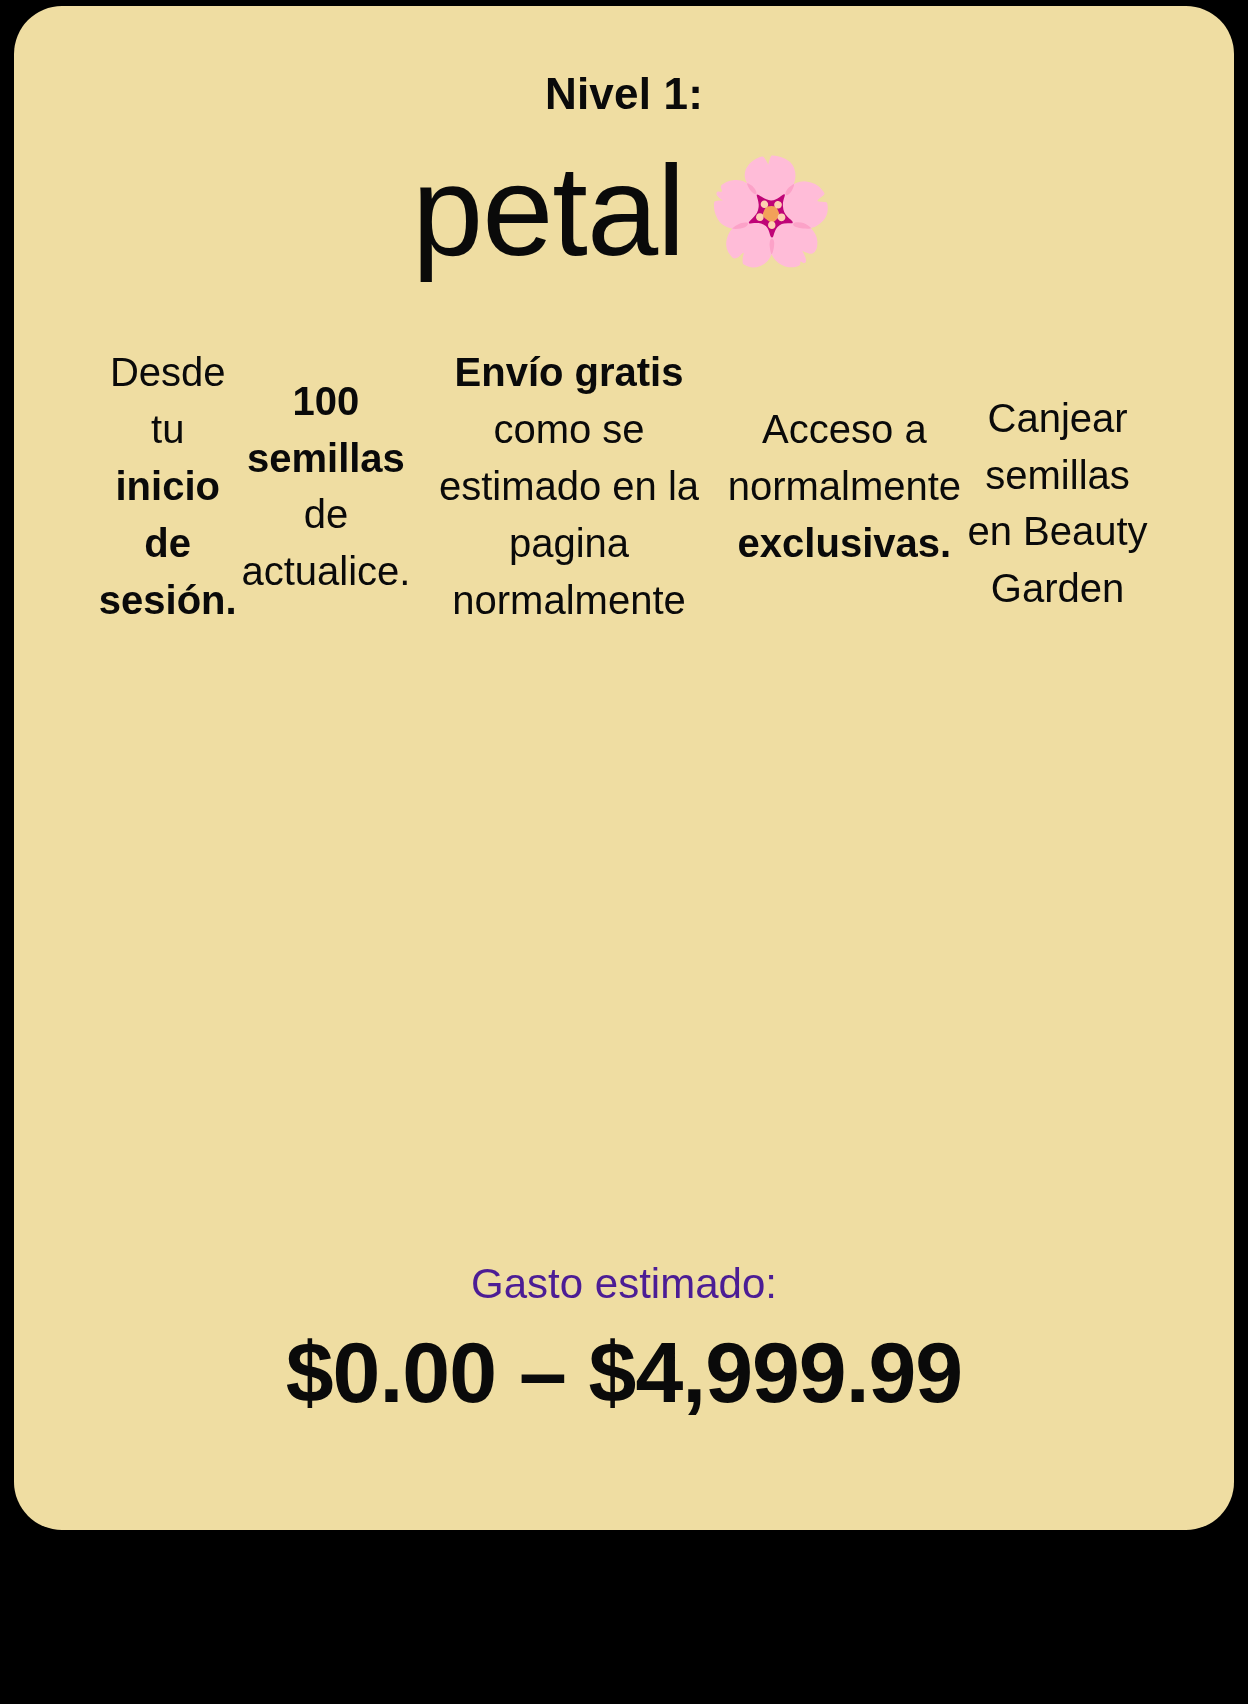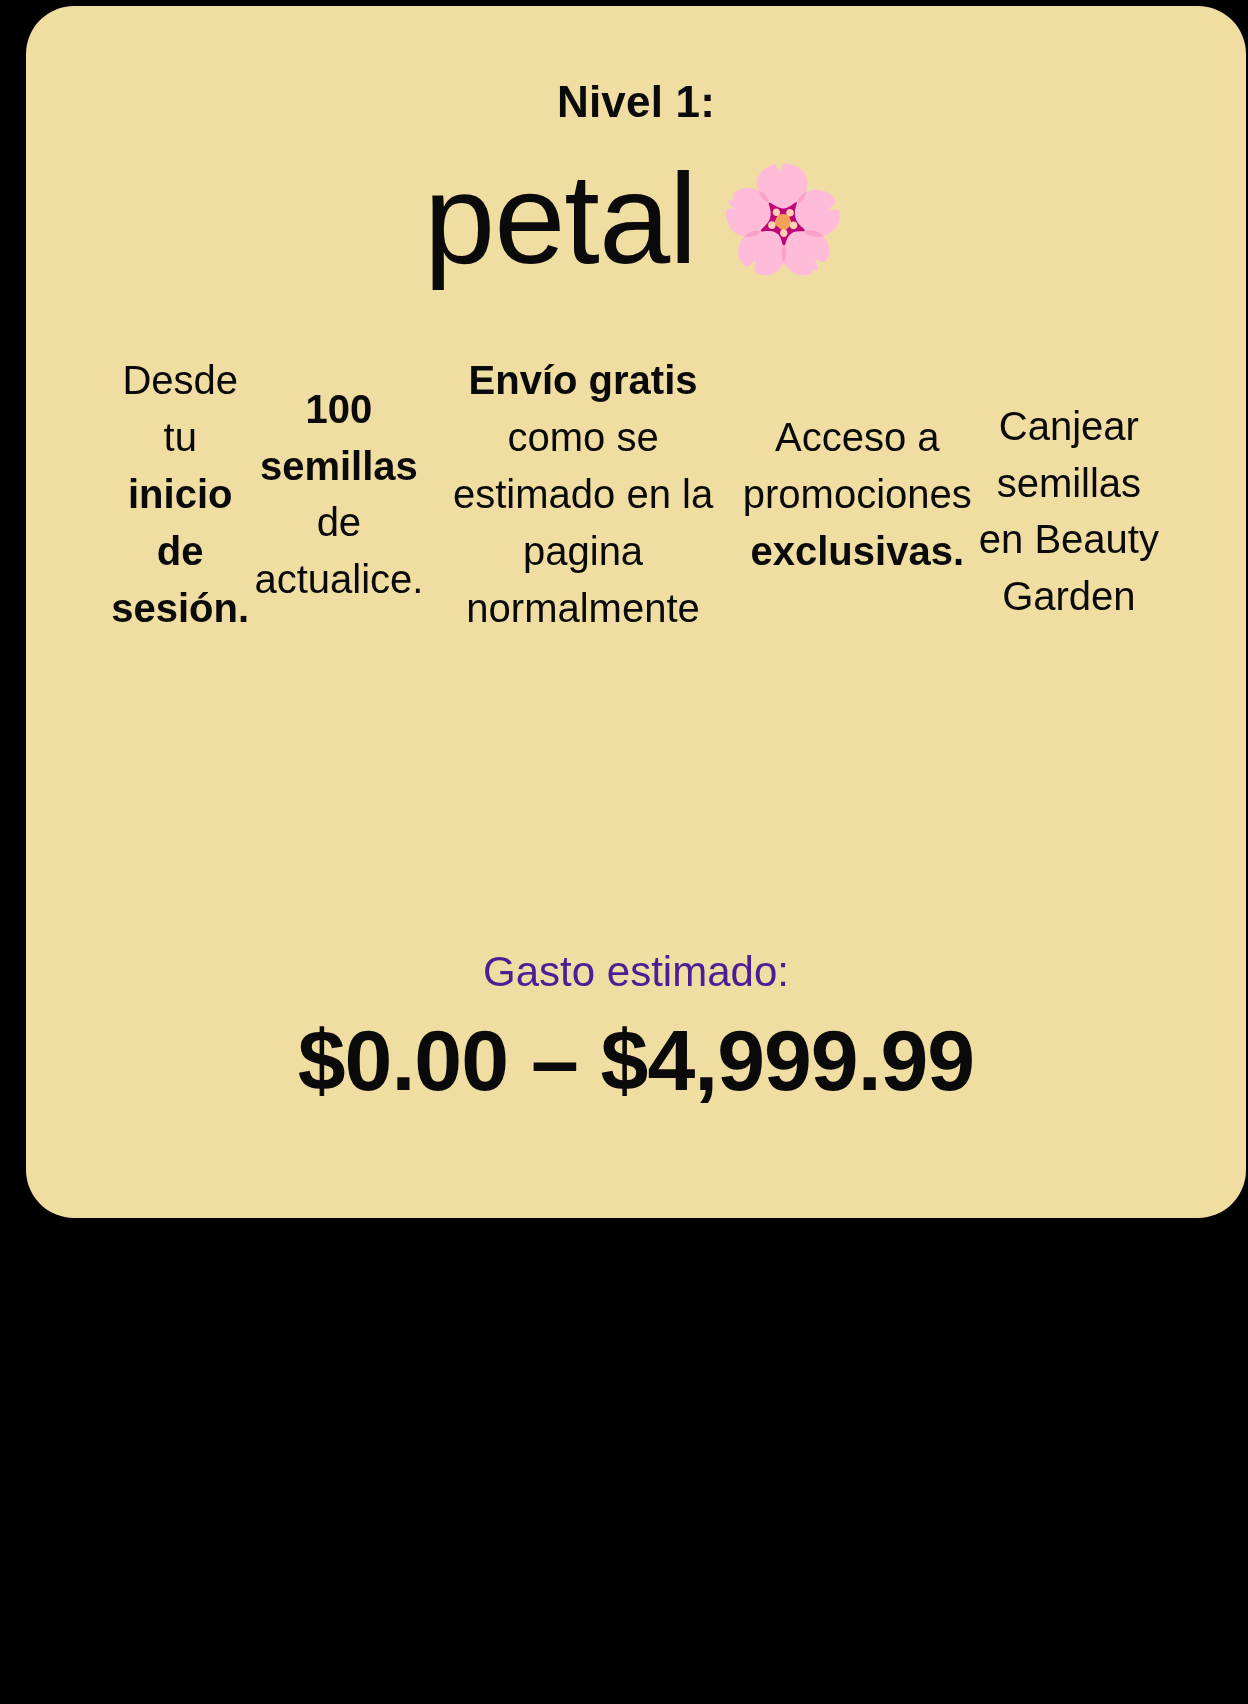--- a/index.html
+++ b/index.html
@@ -9,28 +9,28 @@
   }
   body {
     width: 1248px;
     height: 1704px;
     font-family: "Liberation Sans", sans-serif;
     overflow: hidden;
   }
 
   .card {
     position: absolute;
-    left: 26px;
+    left: 14px;
     top: 6px;
     width: 1220px;
-    height: 1212px;
+    height: 1524px;
     background: #efdda2;
     border-radius: 48px;
     box-sizing: border-box;
-    padding: 8px;
+    padding: 0;
     display: flex;
     flex-direction: column;
     align-items: center;
   }
 
   .tier-label {
     margin-top: 66px;
     font-size: 44px;
     font-weight: bold;
     color: #0a0a0a;
@@ -130,21 +130,21 @@
     <div class="benefit">
       <span>Desde tu </span><b>inicio de sesión.</b><span></span>
     </div>
     <div class="benefit">
       <span></span><b>100 semillas</b><span> de actualice.</span>
     </div>
     <div class="benefit">
       <span></span><b>Envío gratis</b><span> como se estimado en la pagina normalmente</span>
     </div>
     <div class="benefit">
-      <span>Acceso a promociones </span><b>exclusivas.</b><span></span>
+      <span>Acceso a normalmente </span><b>exclusivas.</b><span></span>
     </div>
     <div class="benefit">
       <span>Canjear semillas en Beauty Garden</span><b></b><span></span>
     </div>
   </div>
 
   <div class="spend-block">
     <div class="spend-label">Gasto estimado:</div>
     <div class="spend-range">$0.00 – $4,999.99</div>
   </div>

